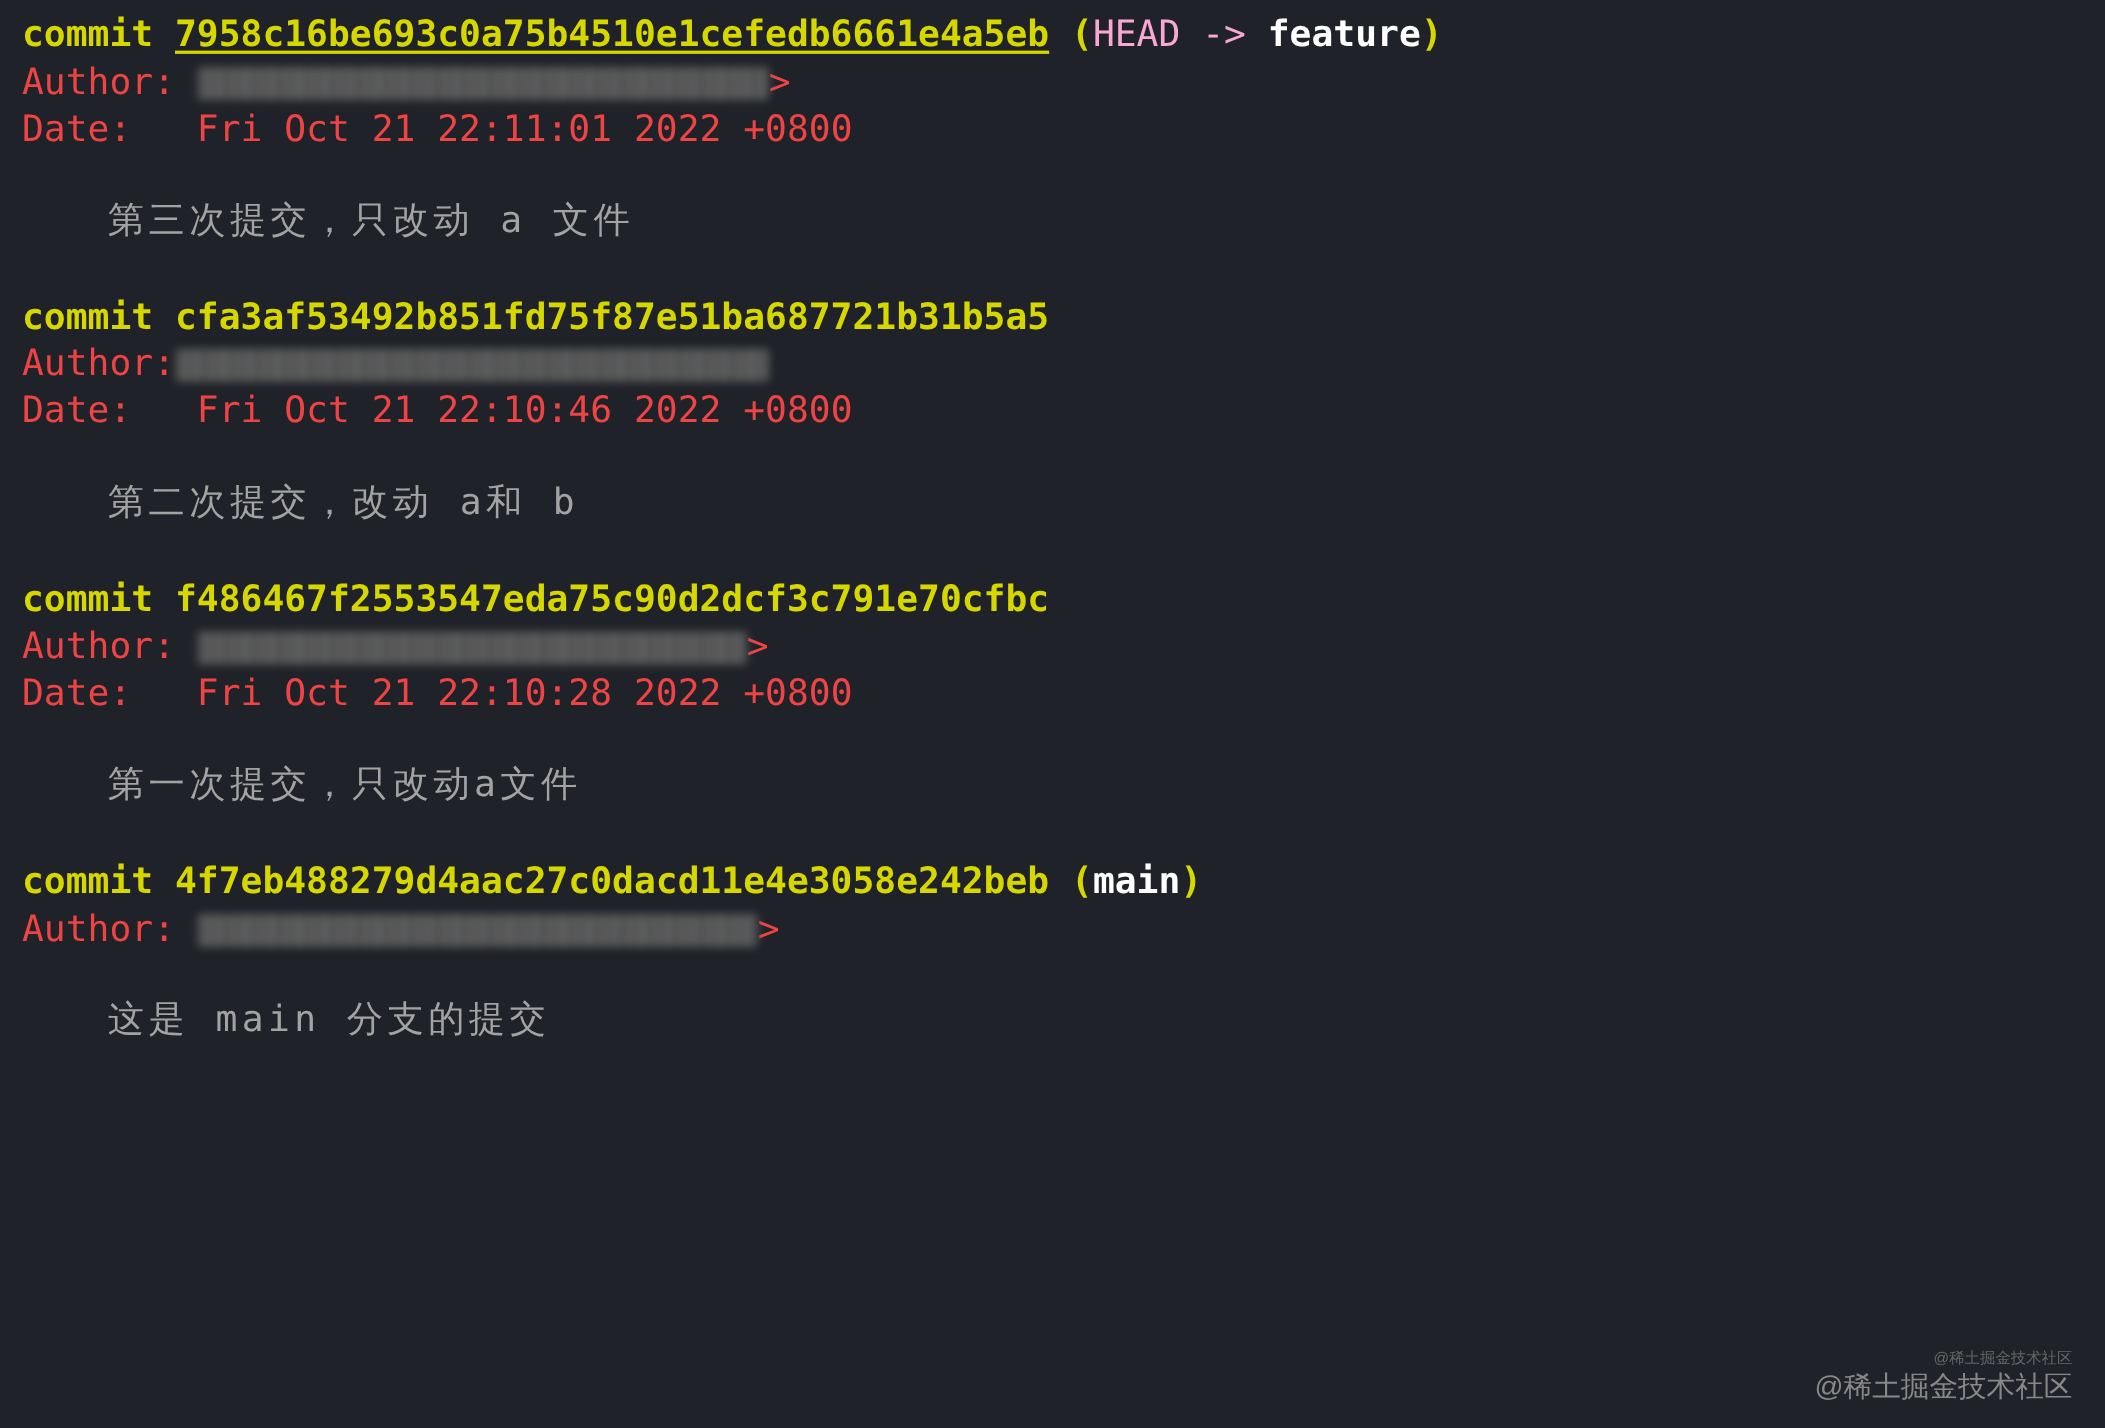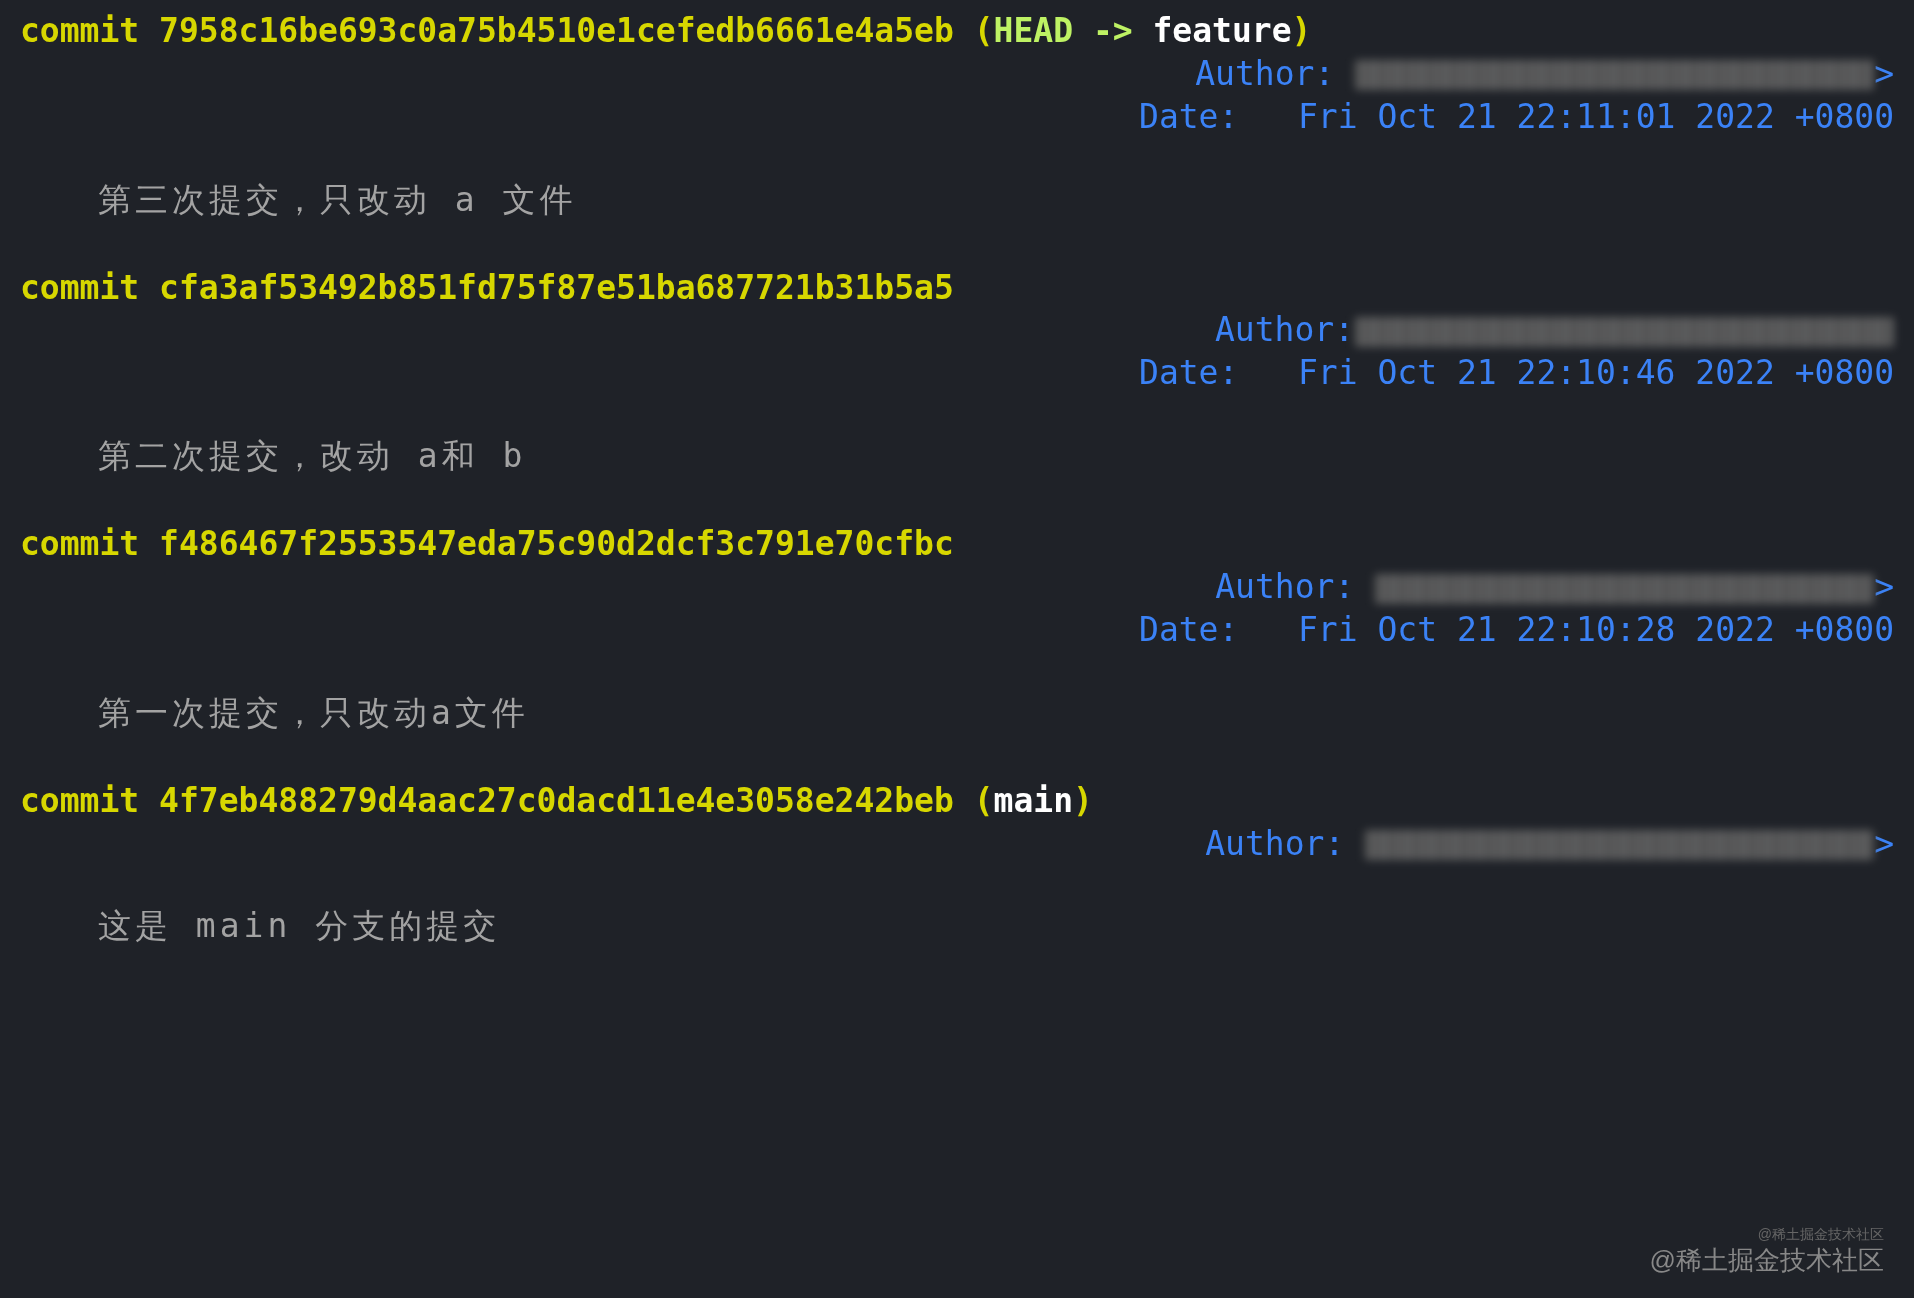--- a/index.html
+++ b/index.html
@@ -23,34 +23,34 @@
       margin-bottom: 45px;
     }
     .commit-line {
       white-space: pre;
     }
     .yellow {
       color: #d7d700;
       font-weight: bold;
     }
     .cyan {
-      color: #bef264;
-      font-weight: bold;
+      color: #f9a8d4;
+      font-weight: normal;
     }
     .green {
       color: #ffffff;
       font-weight: bold;
     }
     .hash-underline {
+      text-decoration: underline;
       text-underline-offset: 4px;
     }
     .author-line, .date-line {
-      color: #3b82f6;
+      color: #ef4444;
       white-space: pre;
-      text-align: right;
     }
     .commit-message {
       color: #a3a3a3;
       padding-left: 78px;
       margin-top: 40px;
       white-space: pre;
       letter-spacing: 4px;
     }
     .redacted {
       display: inline-block;

